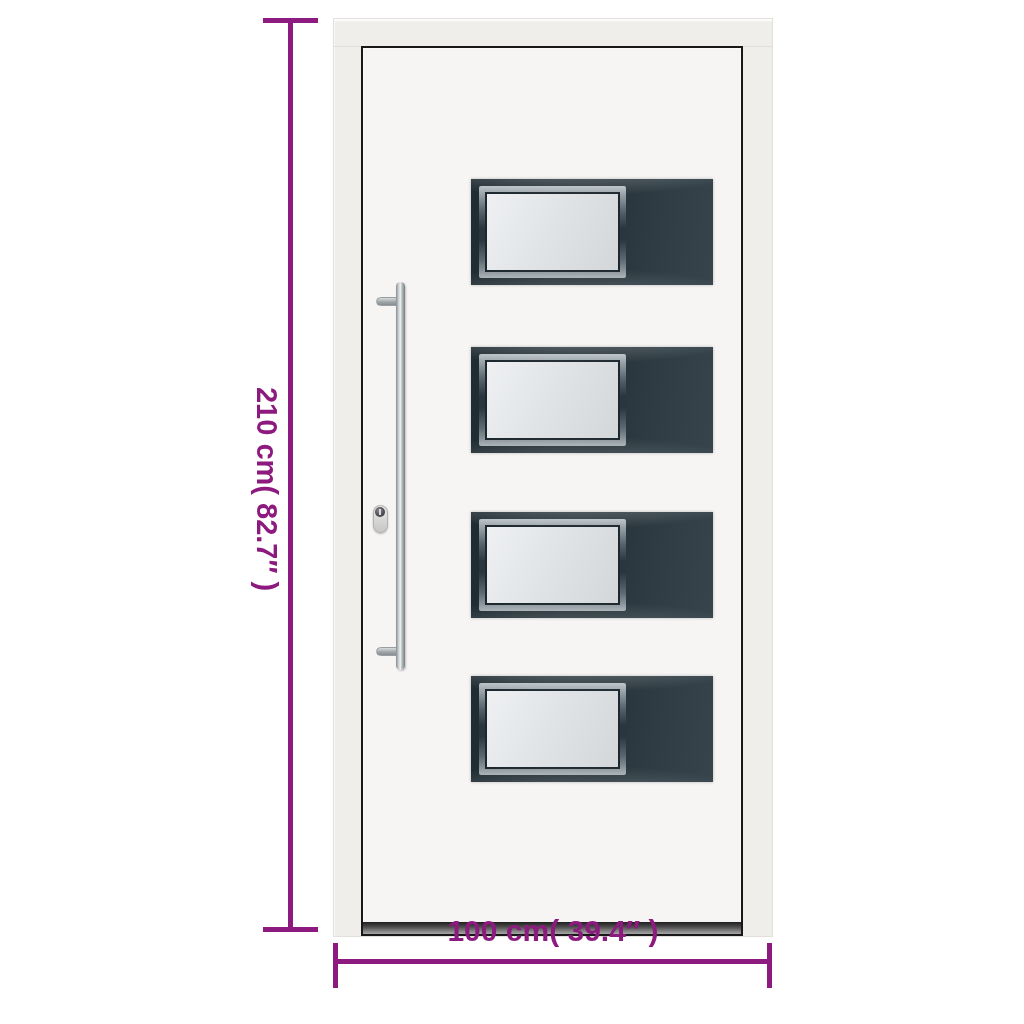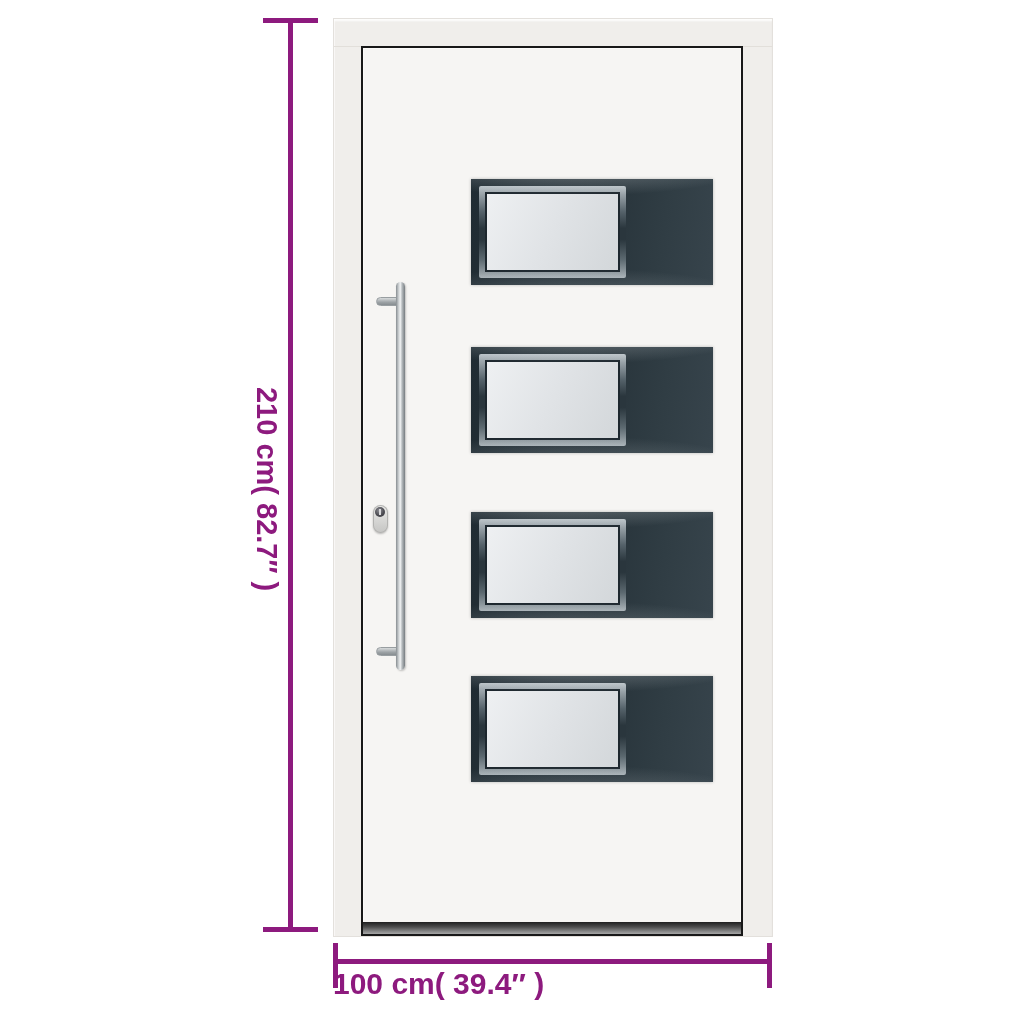--- a/index.html
+++ b/index.html
@@ -20,21 +20,21 @@
     position:absolute;left:266px;top:489px;
     transform:translate(-50%,-50%) rotate(90deg);
     white-space:nowrap;color:var(--accent,#8d1a7e);
     font-size:29px;font-weight:700;
   }
   .hline{left:334px;top:959px;width:437px;height:5px;}
   .htick{top:943px;width:5px;height:45px;}
   .htick.left{left:333px;}
   .htick.right{left:767px;}
   .hlabel{
-    position:absolute;left:333px;top:967px;width:440px;
+    position:absolute;left:333px;top:914px;width:440px;text-align:center;
     color:var(--accent,#8d1a7e);font-size:30px;font-weight:700;
   }
 
   
   .door-frame{
     position:absolute;left:333px;top:18px;width:440px;height:919px;
     background:var(--frame,#f0eeeb);
     border:1px solid #e3e0dc;box-sizing:border-box;
     box-shadow:inset 0 2px 2px rgba(255,255,255,.9), inset -1px 0 0 #e9e6e2, inset 1px 0 0 #f7f5f3;
   }

